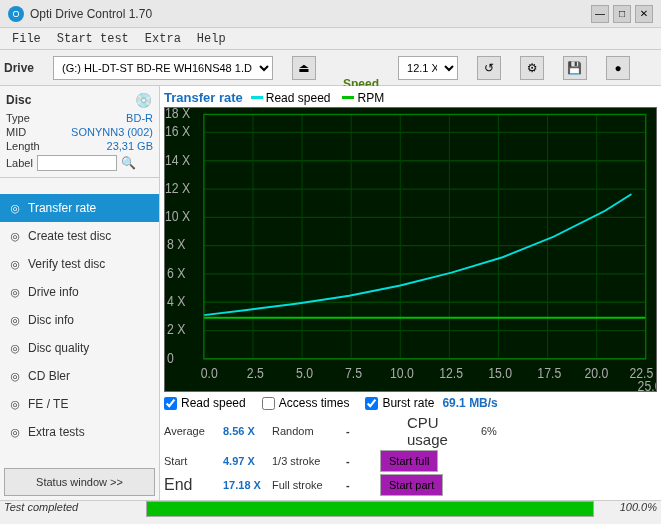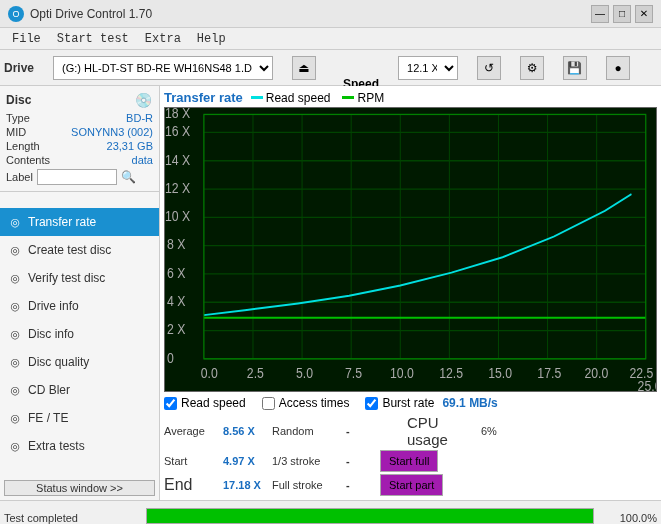--- a/index.html
+++ b/index.html
@@ -53,21 +53,21 @@
     }
     .toolbar-btn {
       height: 24px;
       width: 24px;
       background: #e0e0e0;
       border: 1px solid #aaa;
       display: flex; align-items: center; justify-content: center;
       cursor: pointer;
       font-size: 12px;
     }
-    .toolbar-speed-label { font-size: 12px; color: #000000; font-weight: bold; margin-left: 8px; margin-top: 32px; }
+    .toolbar-speed-label { font-size: 12px; color: #4d7c0f; font-weight: bold; margin-left: 8px; margin-top: 32px; }
     .toolbar-speed-select {
       height: 24px;
       border: 1px solid #aaa;
       background: white;
       padding: 0 4px;
       font-size: 11px;
       width: 60px;
     }
 
     
@@ -183,23 +183,24 @@
       font-size: 11px;
       white-space: nowrap;
     }
 
     
     .status-bar {
       height: 24px;
       background: #f0f0f0;
       border-top: 1px solid #ccc;
       display: flex;
-      align-items: flex-end;
+      align-items: flex-start;
       padding: 0 4px;
       gap: 22px;
+      font-style: italic;
     }
     .status-text { font-size: 11px; color: #333; width: 120px; }
     .progress-bar-container {
       flex: 1;
       height: 16px;
       border: 1px solid #aaa;
       background: #d0d0d0;
     }
     .progress-bar-fill {
       height: 100%;
@@ -256,24 +257,20 @@
         <span class="disc-row-value">BD-R</span>
       </div>
       <div class="disc-row">
         <span class="disc-row-label">MID</span>
         <span class="disc-row-value">SONYNN3 (002)</span>
       </div>
       <div class="disc-row">
         <span class="disc-row-label">Length</span>
         <span class="disc-row-value">23,31 GB</span>
       </div>
-      <div class="disc-row">
-        <span class="disc-row-label">Contents</span>
-        <span class="disc-row-value">data</span>
-      </div>
       <div class="label-row">
         <span class="disc-row-label">Label</span>
         <input class="label-input" type="text" value="" style="">
         <span>🔍</span>
       </div>
     </div>
 
     <div class="nav-items">
     <div class="nav-item active">
           <span class="nav-item-icon">◎</span>

